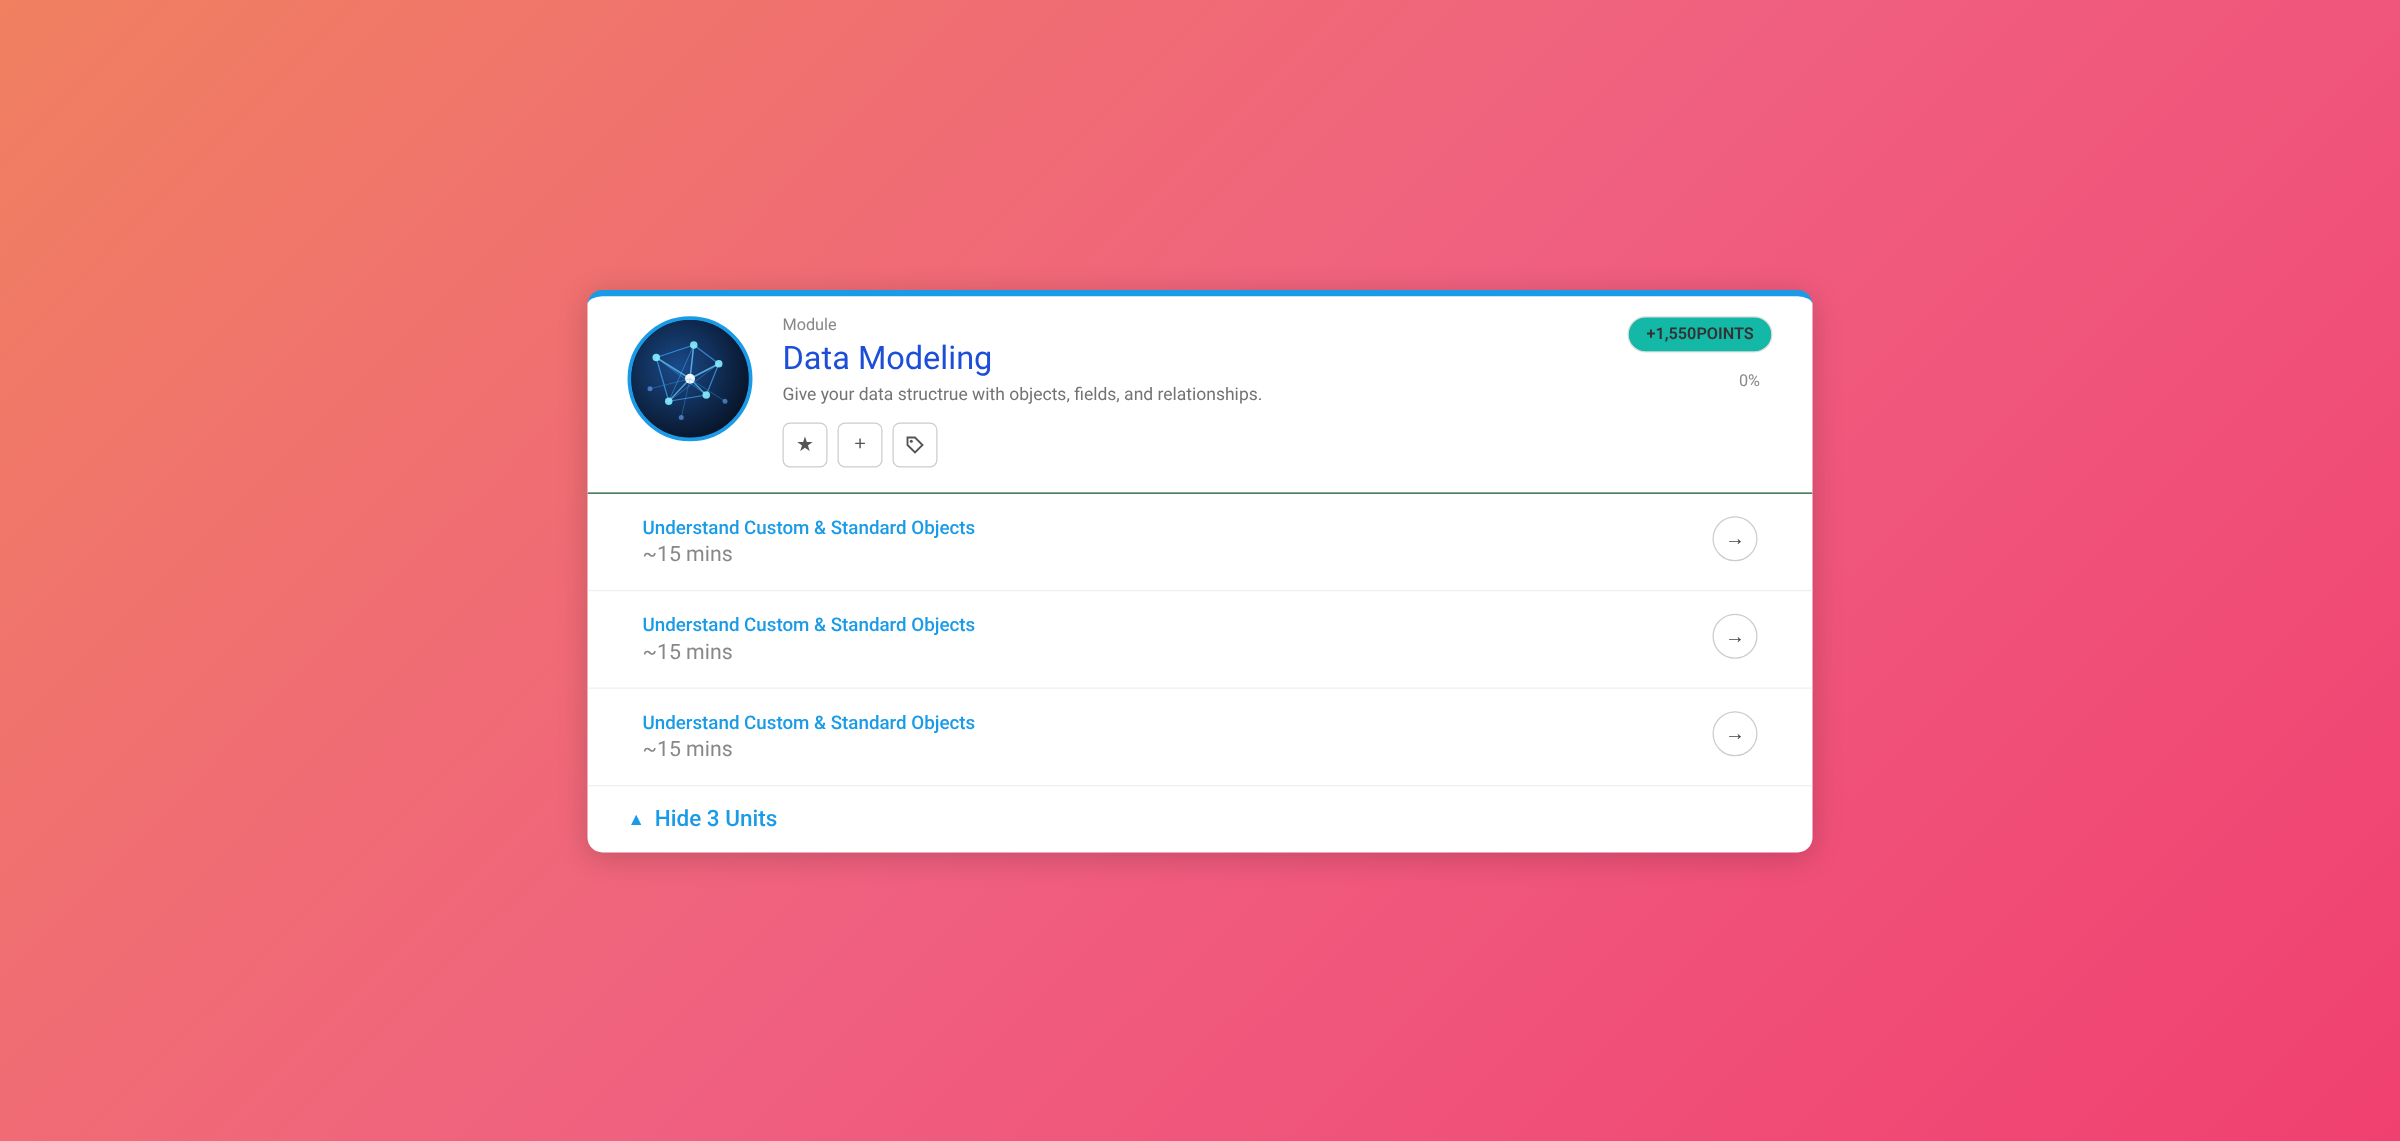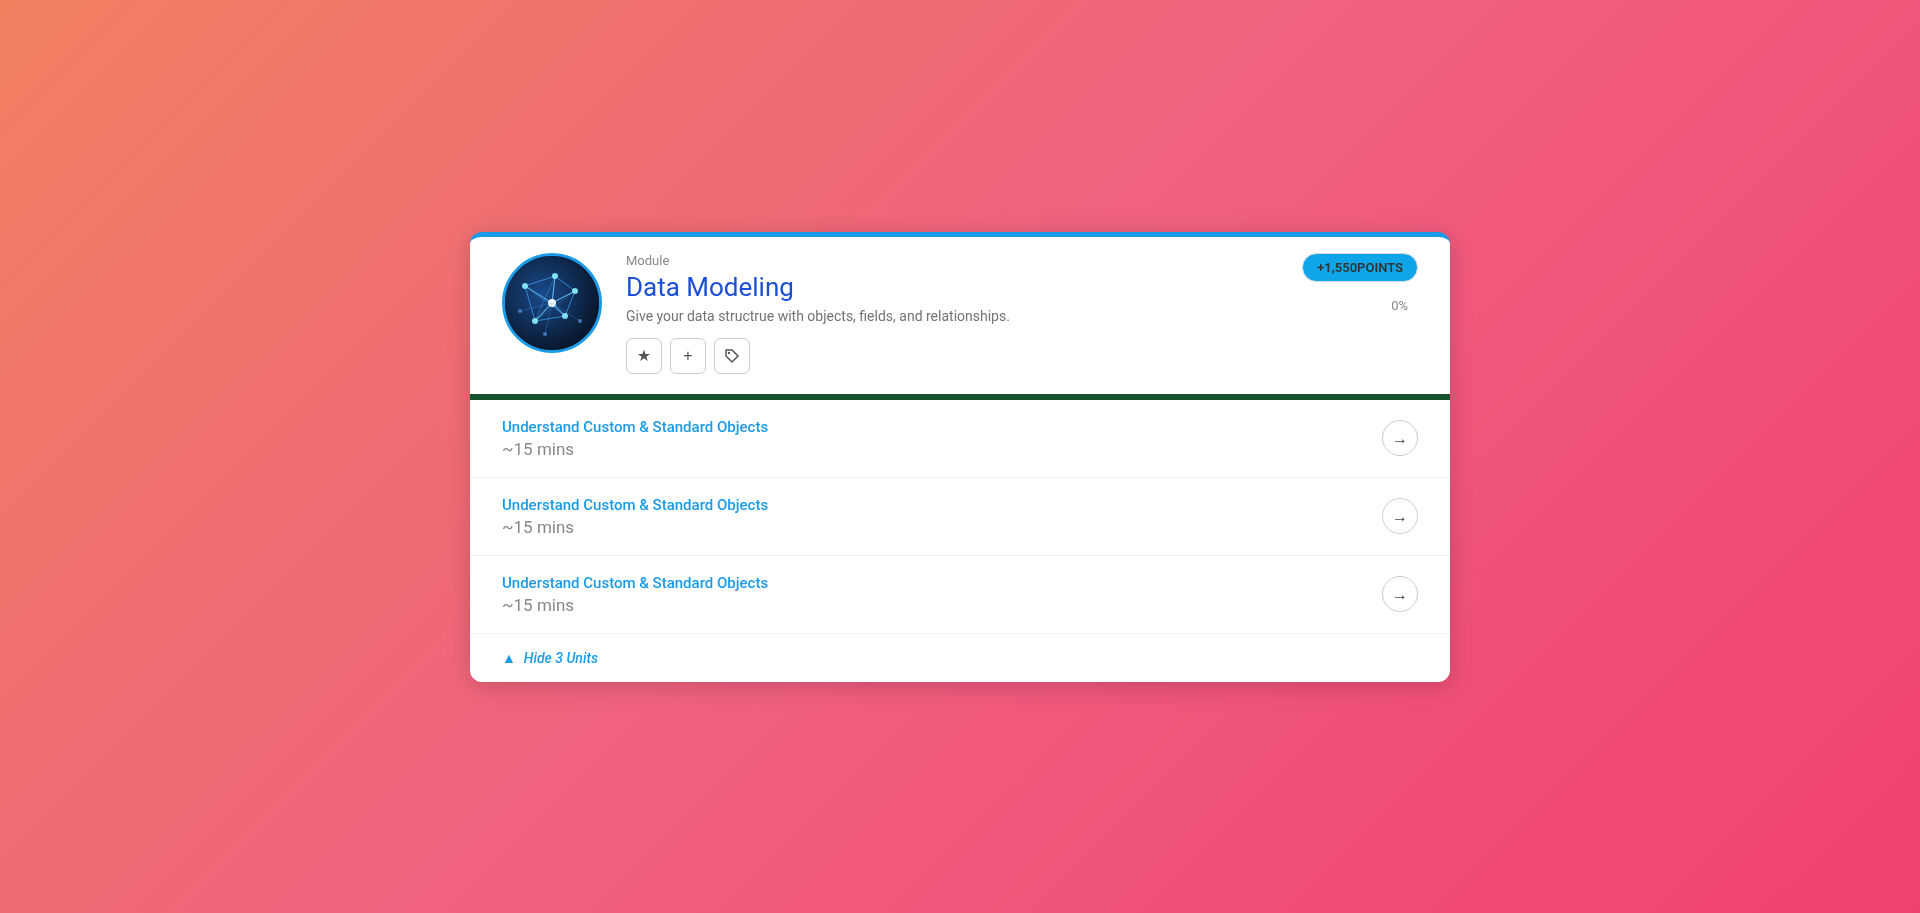--- a/index.html
+++ b/index.html
@@ -25,21 +25,21 @@
       box-shadow: 0 4px 24px rgba(0,0,0,0.18);
       overflow: hidden;
       border-top: 5px solid #1a9be8;
     }
 
     .card-header {
       padding: 16px 32px 20px 32px;
       display: flex;
       align-items: flex-start;
       gap: 24px;
-      border-bottom: 6px solid #14532d;
+      border-bottom: 1px solid #14532d;
     }
 
     .module-image {
       width: 100px;
       height: 100px;
       border-radius: 50%;
       border: 3px solid #1a9be8;
       background: #0a1a3a;
       flex-shrink: 0;
       overflow: hidden;
@@ -92,21 +92,21 @@
       align-items: center;
       justify-content: center;
       cursor: pointer;
       color: #555;
       font-size: 16px;
     }
 
     .points-badge {
       margin-left: auto;
       align-self: flex-start;
-      background: #0ea5e9;
+      background: #14b8a6;
       border: 1px solid #ddd;
       border-radius: 20px;
       padding: 6px 14px;
       font-size: 13px;
       font-weight: 600;
       color: #333;
       white-space: nowrap;
       text-align: center;
     }
 
@@ -143,22 +143,22 @@
       gap: 8px;
       flex-shrink: 0;
     }
 
     .card-body {
       padding: 0;
     }
 
     .unit-row {
       display: flex;
-      align-items: center;
-      padding: 18px 32px;
+      align-items: flex-start;
+      padding: 18px 44px;
       border-bottom: 1px solid #efefef;
       cursor: pointer;
     }
 
     .unit-info {
       flex: 1;
     }
 
     .unit-title {
       font-size: 15px;
@@ -187,24 +187,23 @@
 
     .hide-units-row {
       padding: 16px 32px;
       display: flex;
       align-items: center;
       gap: 8px;
       cursor: pointer;
     }
 
     .hide-units-label {
-      font-size: 14px;
+      font-size: 18px;
       color: #1a9be8;
       font-weight: 500;
-      font-style: italic;
     }
 
     .chevron-up {
       color: #1a9be8;
       font-size: 14px;
     }
   </style>
 </head>
 <body>
 

